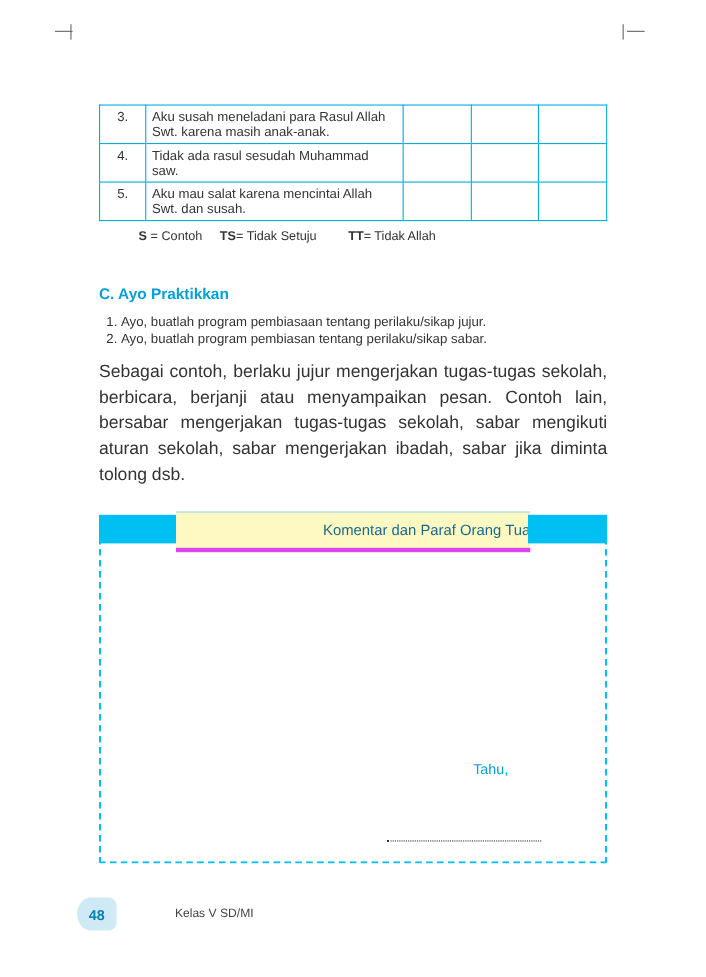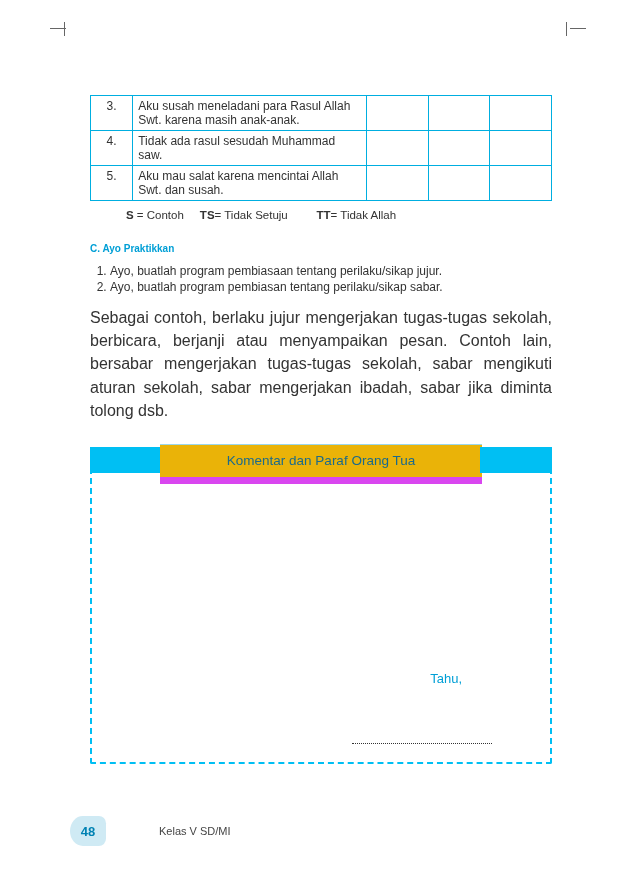--- a/index.html
+++ b/index.html
@@ -33,22 +33,22 @@
   table.statement td.col { width: 46px; }
   .legend {
     font-size: 11.5px;
     margin-top: 8px;
     margin-left: 36px;
   }
   .legend b { font-weight: bold; }
   .section-title {
     color: #009fd6;
     font-weight: bold;
-    font-size: 10px;
-    margin-top: 22px;
+    font-size: 14px;
+    margin-top: 38px;
   }
   ol.instructions {
     font-size: 12px;
     margin: 10px 0 0 0;
     padding-left: 20px;
   }
   ol.instructions li { margin-bottom: 2px; }
   .paragraph {
     font-size: 16px;
     margin-top: 12px;
@@ -71,27 +71,27 @@
     top: 3px;
     width: 72px;
     height: 26px;
     background: #00bff3;
   }
   .tab-end.left { left: 0; }
   .tab-end.right { right: 0; }
   .tab-center {
     position: absolute;
     left: 70px; right: 70px; top: 0; height: 32px;
-    background: #eab308;
+    background: #fef9c3;
     color: #1a6a8d;
     font-size: 13.5px;
-    text-align: center;
+    text-align: right;
     line-height: 32px;
     border-top: 1px solid #9bd7ec;
-    border-bottom: 7px solid #d946ef;
+    border-bottom: 4px solid #d946ef;
   }
   .dashed-box {
     position: absolute;
     top: 14px; left: 0; right: 0; bottom: 0;
     border: 2px dashed #00bff3;
     border-radius: 2px;
     z-index: 1;
   }
   .paraf-label {
     position: absolute;

